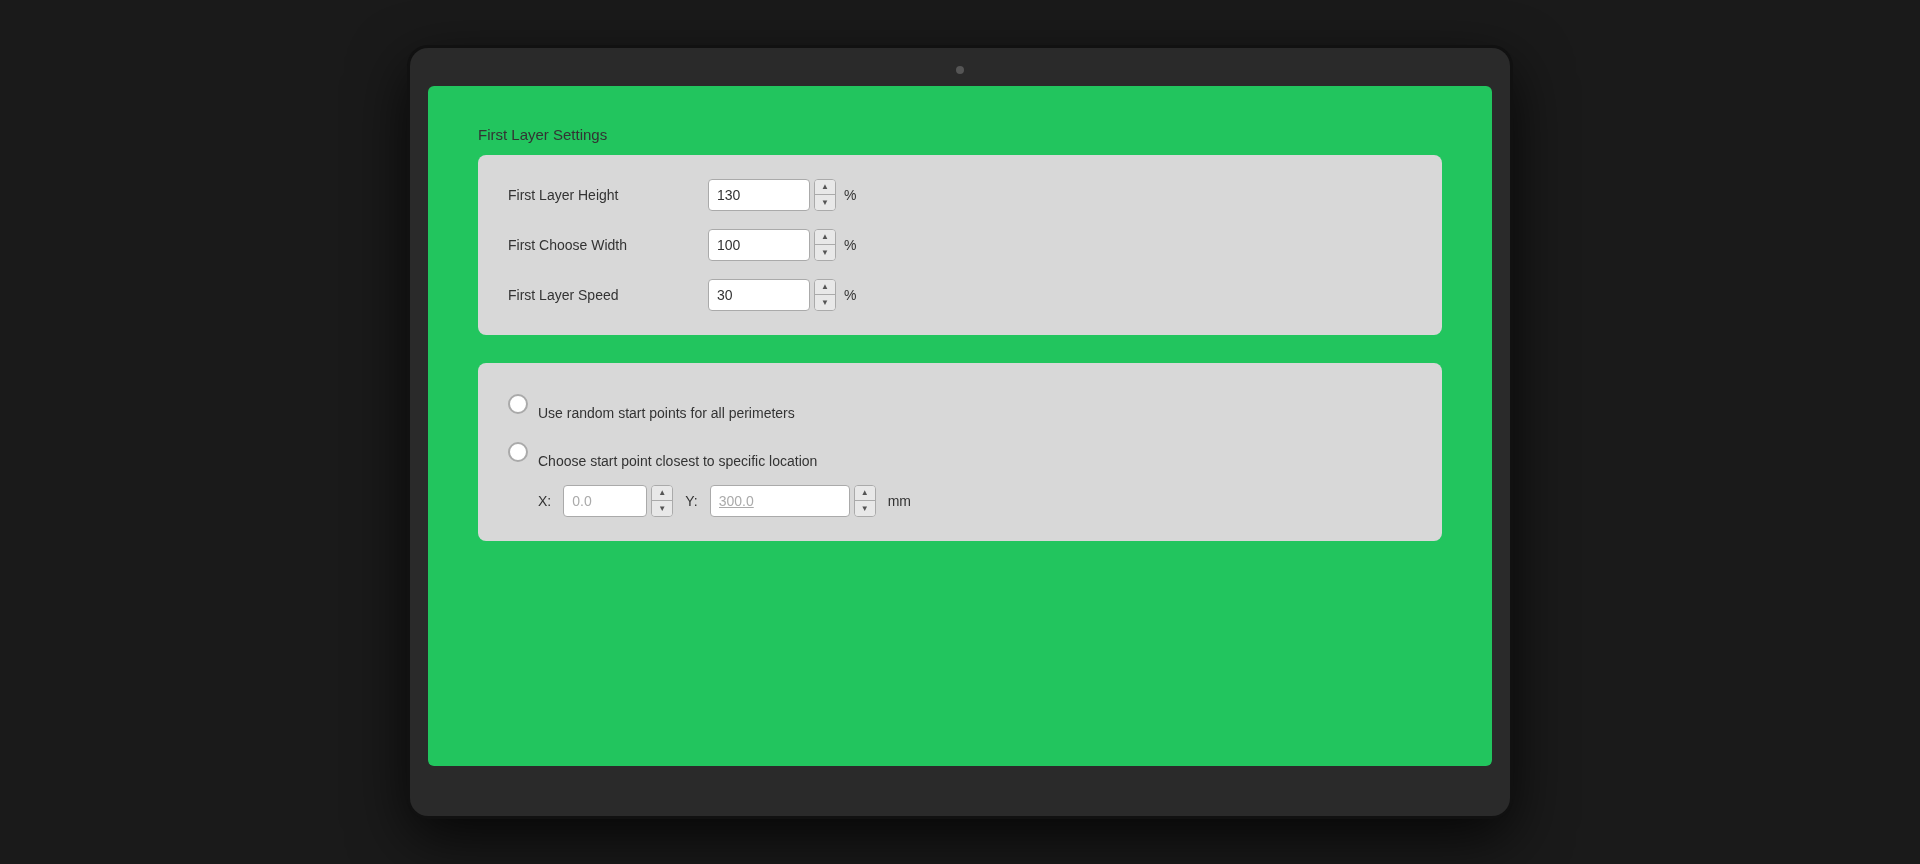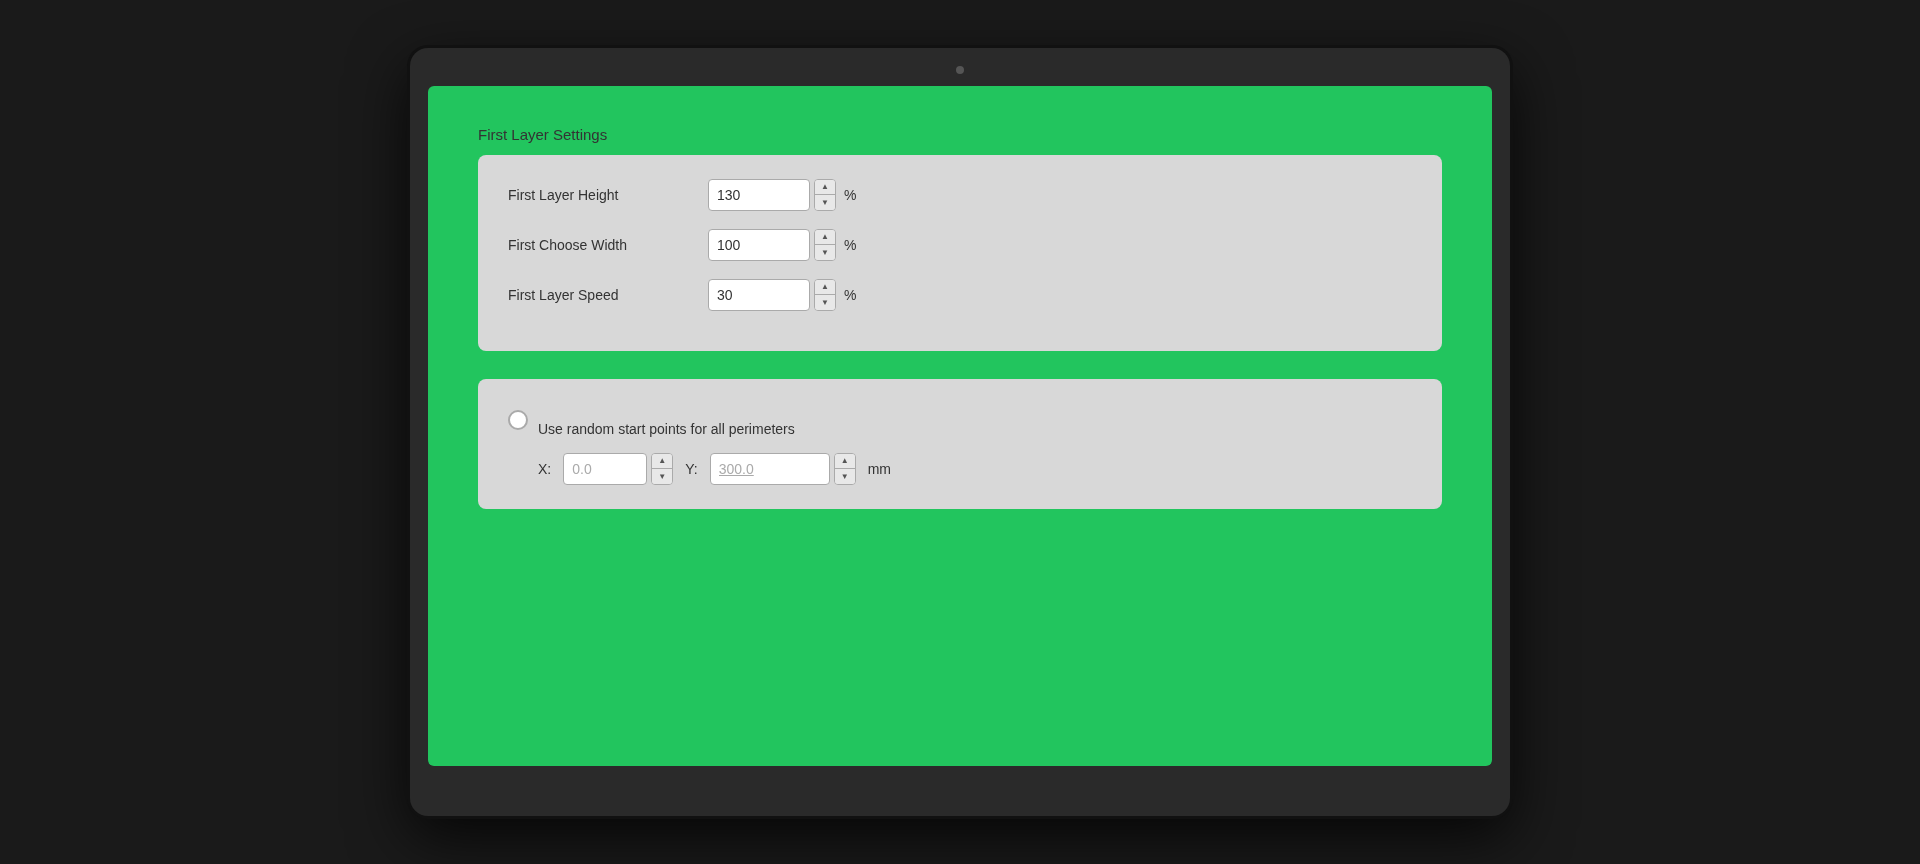--- a/index.html
+++ b/index.html
@@ -53,21 +53,21 @@
       margin-bottom: 28px;
     }
 
     .field-row {
       display: flex;
       align-items: center;
       margin-bottom: 18px;
     }
 
     .field-row:last-child {
-      margin-bottom: 16px;
+      margin-bottom: 0;
     }
 
     .field-label {
       font-size: 14px;
       color: #333;
       width: 200px;
       flex-shrink: 0;
     }
 
     .spinner-group {
@@ -187,21 +187,21 @@
       height: 32px;
       border: 1px solid #aaa;
       border-radius: 4px;
       background: #fff;
       font-size: 14px;
       color: #aaa;
       padding: 0 8px;
     }
 
     .xy-input.y-input {
-      width: 120px;
+      width: 140px;
       text-decoration: underline;
     }
 
     .mm-label {
       font-size: 14px;
       color: #333;
     }
   </style>
 </head>
 <body>
@@ -251,20 +251,24 @@
     </div>
 
     <div class="panel">
 
       <div class="radio-option">
         <div class="radio-circle"></div>
         <span class="radio-label">Use random start points for all perimeters</span>
       </div>
 
 
+      <div class="radio-option">
+        <div class="radio-circle"></div>
+        <span class="radio-label">Choose start point closest to specific location</span>
+      </div>
 
       <div class="xy-row">
         <span class="xy-label">X:</span>
         <div class="spinner-group">
           <input type="text" class="xy-input" value="0.0" placeholder="0.0" style="">
           <div class="spinner-arrows">
             <button class="spinner-up">▲</button>
             <button class="spinner-down">▼</button>
           </div>
         </div>

